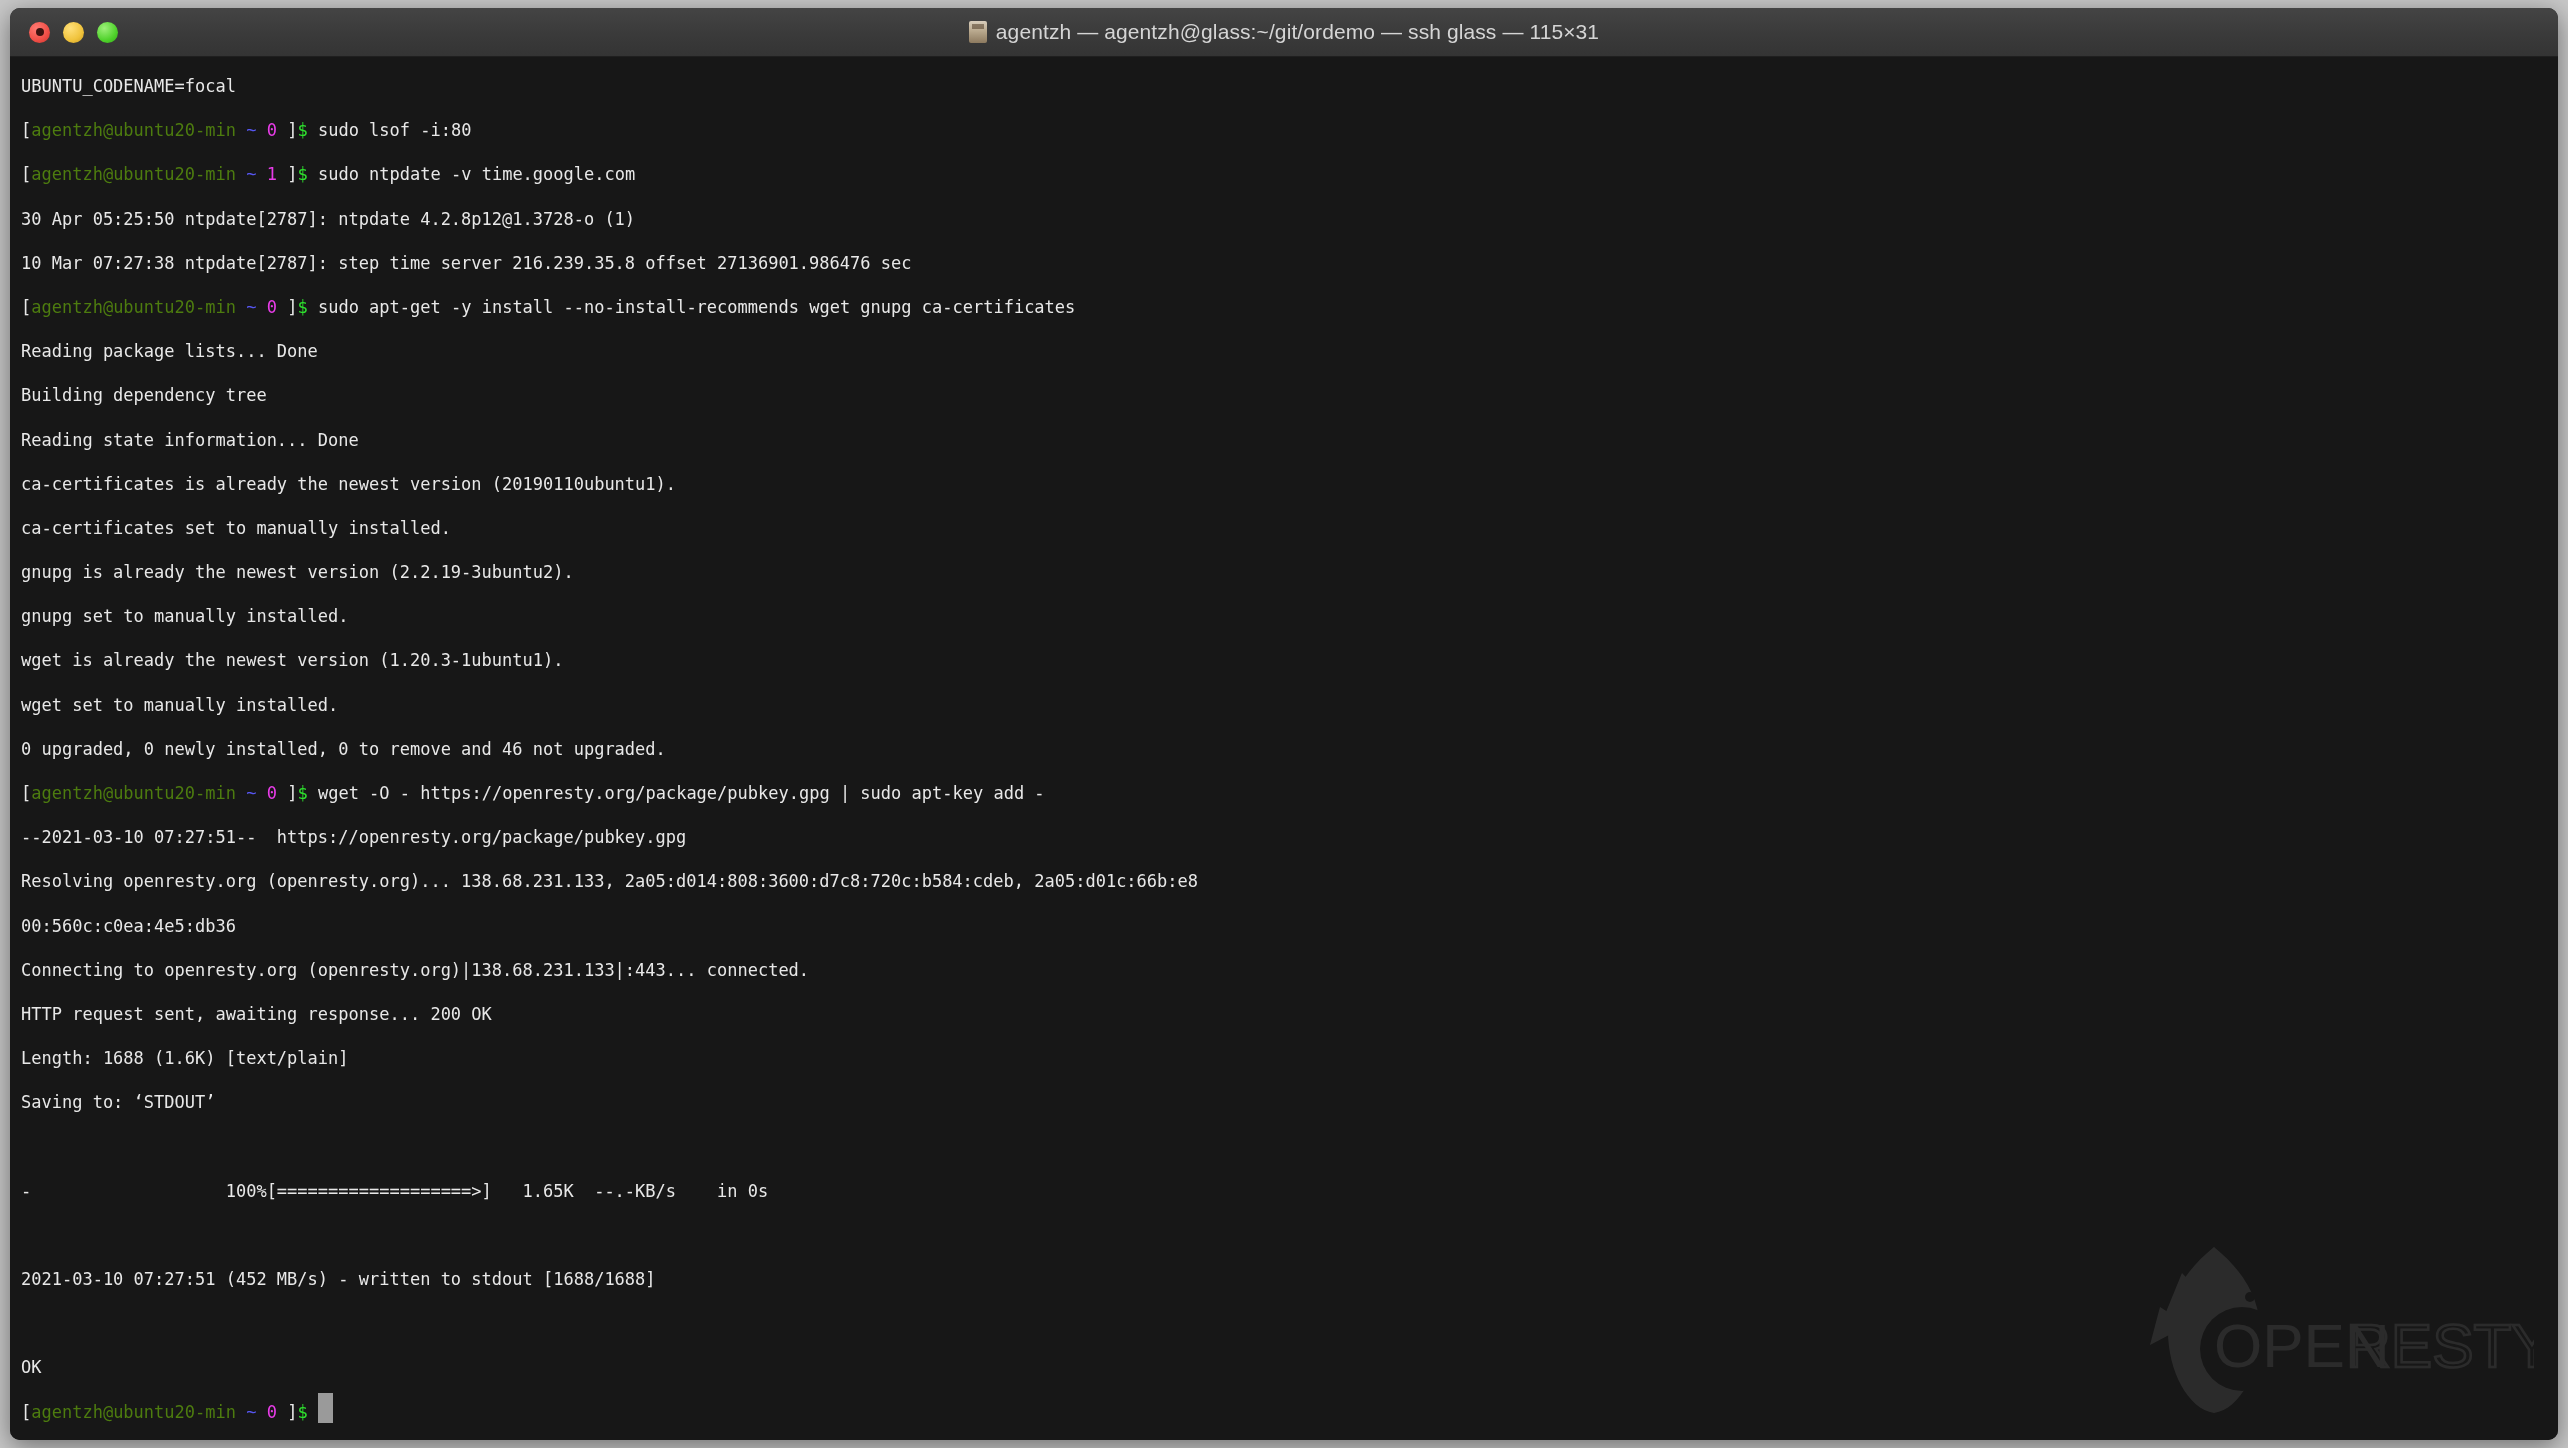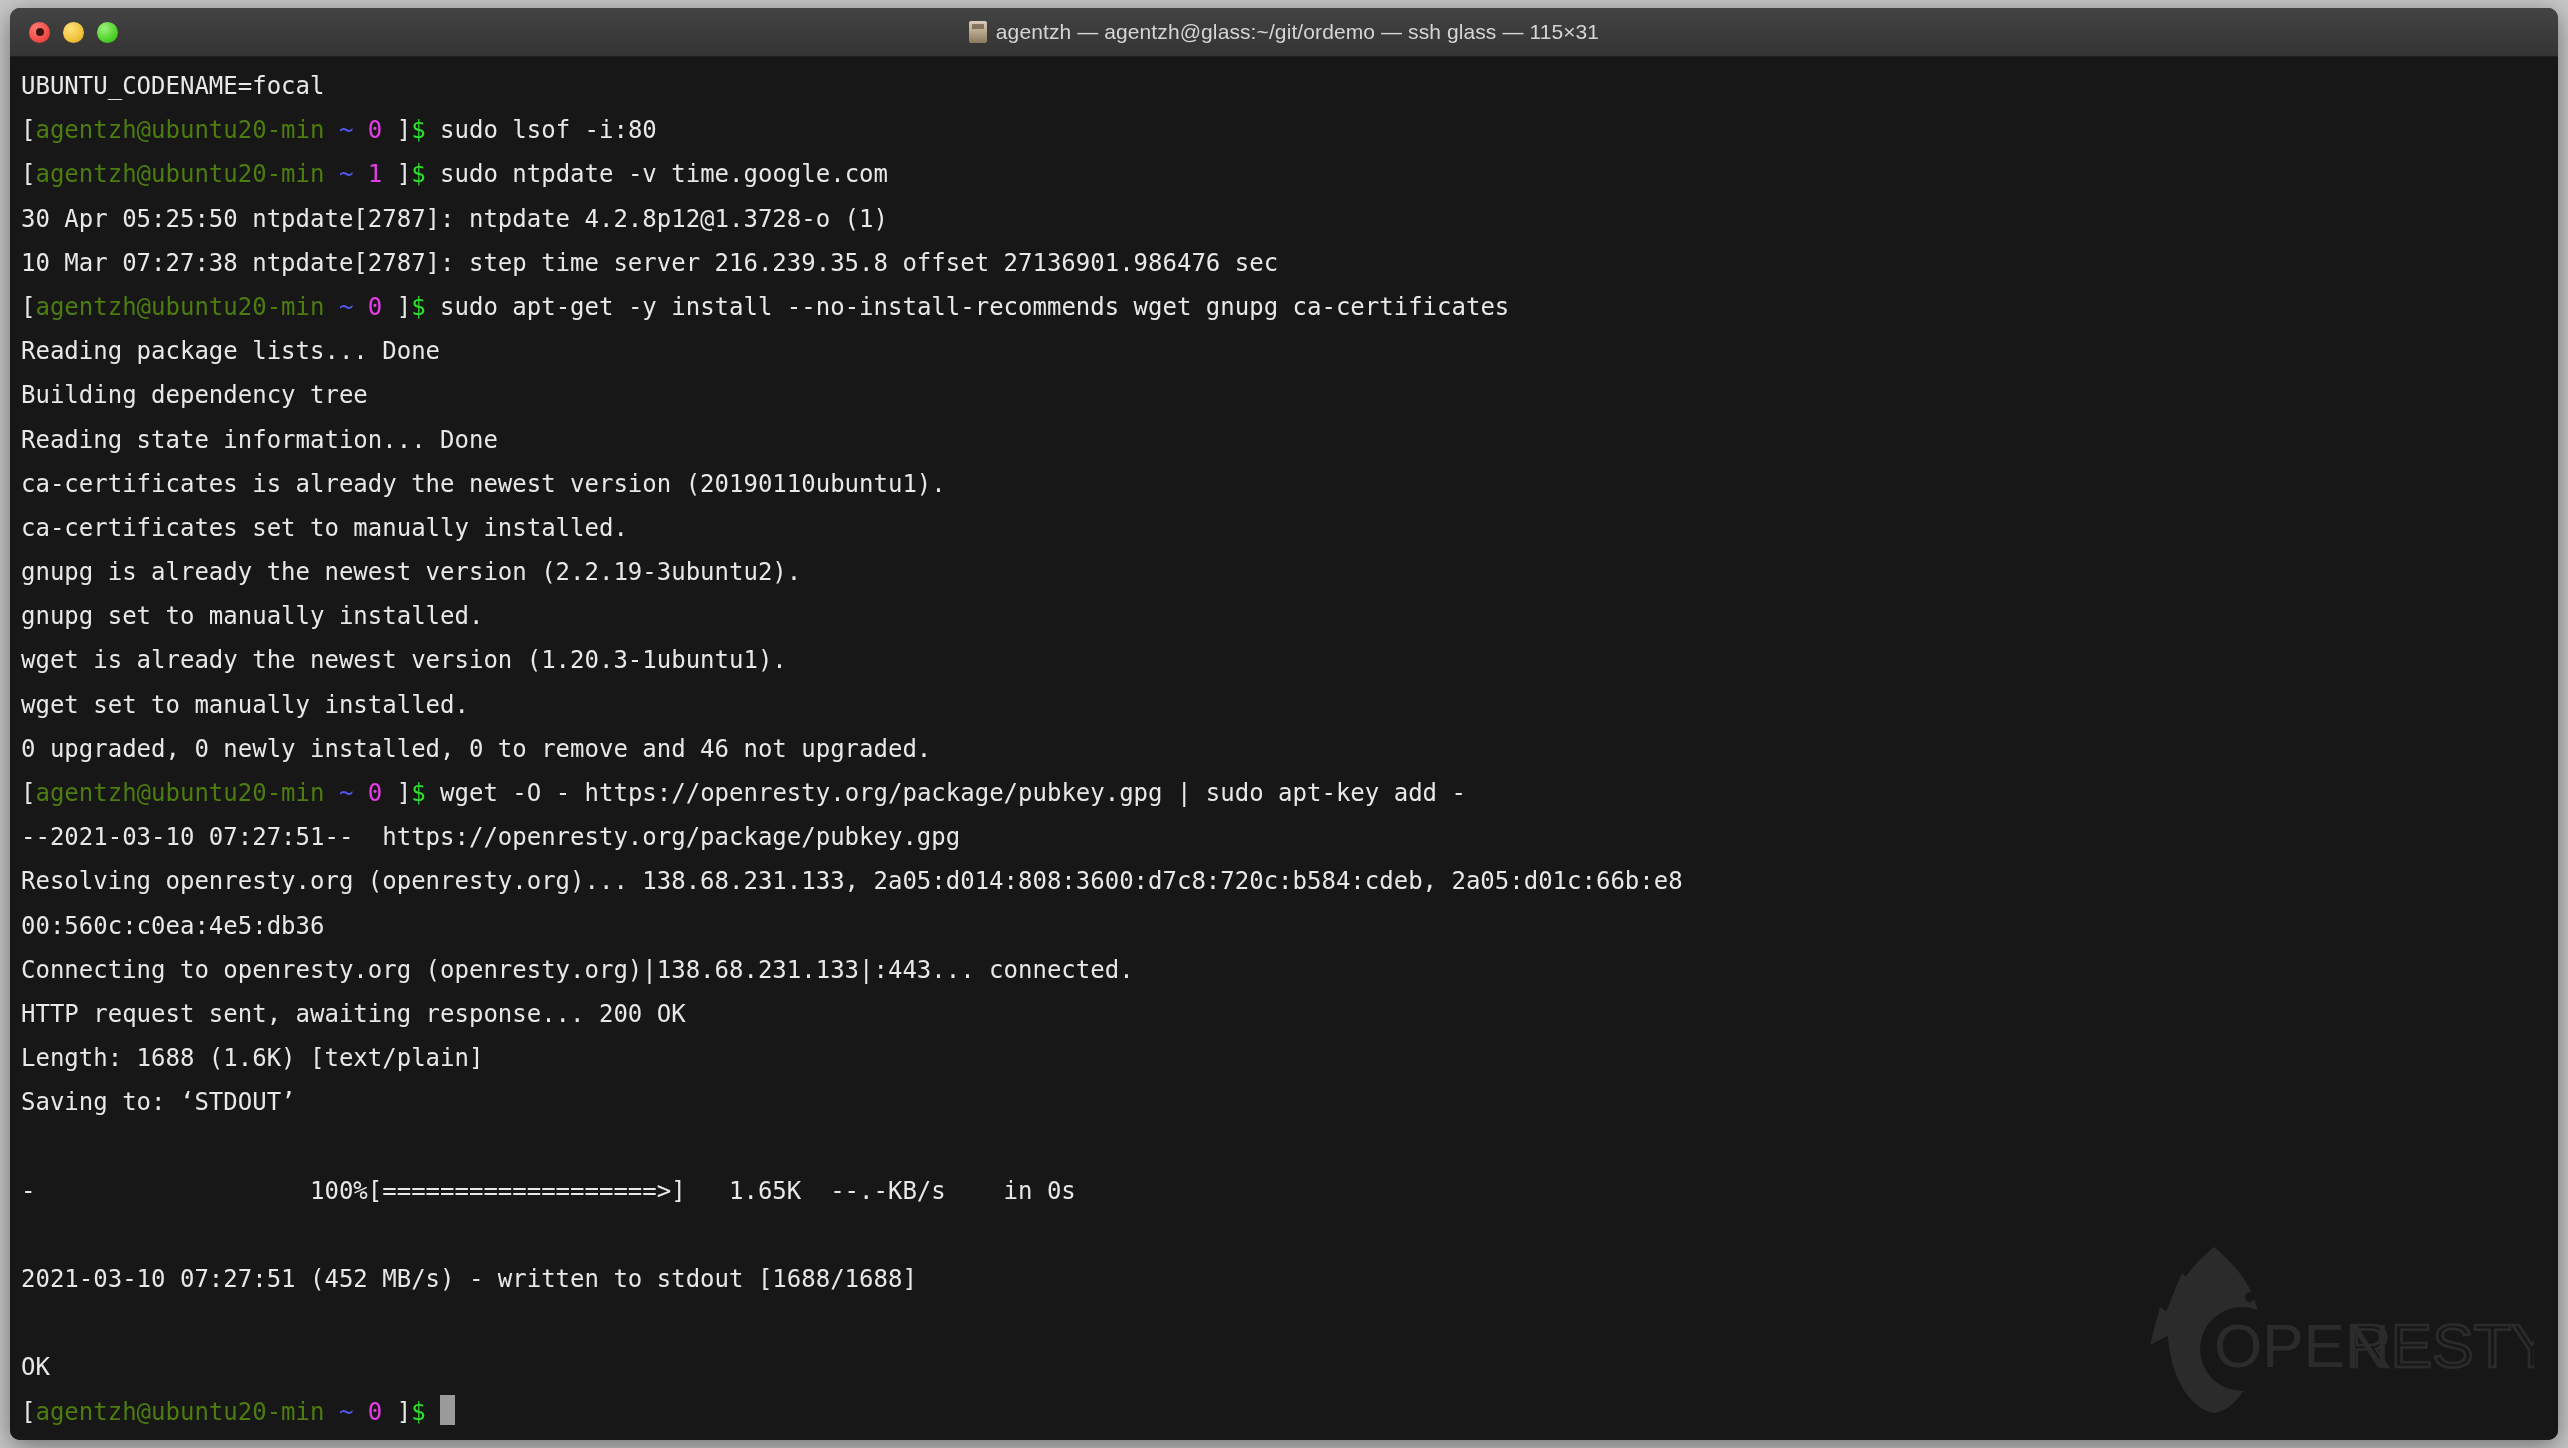--- a/index.html
+++ b/index.html
@@ -88,21 +88,21 @@
     position: relative;
     height: 1384px;
     background: #171717;
     overflow: hidden;
   }
   #term {
     position: relative;
     z-index: 2;
     padding: 7px 0 0 11px;
     font-family: "DejaVu Sans Mono", "Liberation Mono", monospace;
-    font-size: 24px;
+    font-size: 17px;
     line-height: 44.2px;
     color: #e6e6e6;
     white-space: pre;
     letter-spacing: 0px;
   }
   .line { height: 44.2px; }
   .c-white   { color: #e8e8e8; }
   .c-cyan    { color: #4d7c0f; }
   .c-blue    { color: #5656f0; }
   .c-magenta { color: #e83ce8; }

